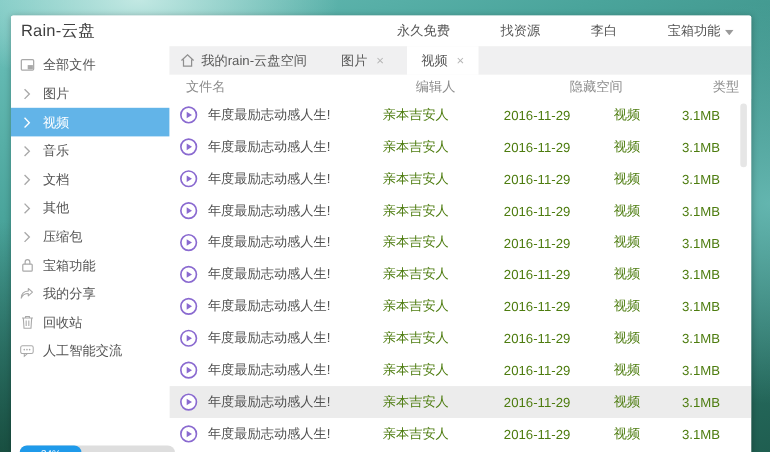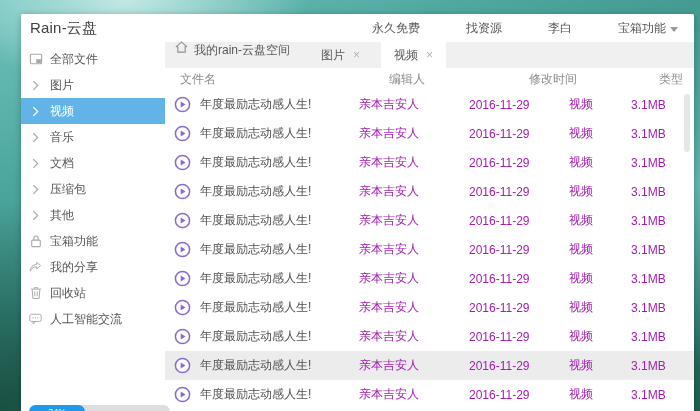--- a/index.html
+++ b/index.html
@@ -6,21 +6,21 @@
   body{
     width:700px;height:411px;overflow:hidden;position:relative;
     font-family:"Liberation Sans","DejaVu Sans",sans-serif;
     background:
       radial-gradient(ellipse 260px 120px at 18% 0%, rgba(210,240,235,.85), rgba(210,240,235,0) 70%),
       radial-gradient(ellipse 300px 260px at 100% 45%, rgba(120,205,200,.7), rgba(120,205,200,0) 70%),
       radial-gradient(ellipse 280px 300px at 0% 100%, rgba(20,70,55,.85), rgba(20,70,55,0) 70%),
       linear-gradient(160deg,#6fc3bd 0%, #4aa49b 30%, #35847b 60%, #1f5e50 100%);
   }
   .panel{
-    position:absolute;left:21px;top:14px;width:673px;height:397px;
+    position:absolute;left:10px;top:14px;width:673px;height:397px;
     background:#fff;border-radius:2px 2px 0 0;overflow:hidden;
     box-shadow:0 1px 6px rgba(0,0,0,.25);
     display:flex;flex-direction:column;
   }
   
   .top{height:28px;flex:0 0 28px;display:flex;align-items:center;background:#fff;}
   .logo{font-size:15px;color:#3f3f3f;padding-left:9px;letter-spacing:.2px;}
   .top-links{margin-left:auto;display:flex;align-items:center;gap:46px;padding-right:16px;}
   .top-link{font-size:12px;color:#555;cursor:pointer;display:flex;align-items:center;gap:4px;}
   .top-link .caret{color:#9a9a9a;display:inline-flex;margin-top:2px;}
@@ -31,38 +31,38 @@
   .side-item .ic{width:15px;display:inline-flex;justify-content:center;color:#a9a9a9;flex:0 0 15px;}
   .side-item .lbl{font-size:12px;margin-left:7px;color:#555;}
   .side-item.active{background:#62b4e8;}
   .side-item.active .lbl,.side-item.active .ic{color:#fff;}
   .progress{position:absolute;left:8px;top:363px;width:141px;height:13px;background:#dedede;border-radius:7px;}
   .progress .fill{width:40%;height:13px;background:#1f9aea;border-radius:7px;display:flex;align-items:center;justify-content:center;}
   .progress .pct{font-size:9px;color:#fff;}
   
   .main{flex:1;display:flex;flex-direction:column;min-width:0;position:relative;}
   .tabbar{height:26px;flex:0 0 26px;background:#f0f0f1;display:flex;align-items:stretch;}
-  .crumb{display:flex;align-items:flex-start;gap:6px;padding:0 10px;font-size:12px;color:#595959;cursor:pointer;}
+  .crumb{display:flex;align-items:center;gap:6px;padding:0 10px;font-size:12px;color:#595959;cursor:pointer;}
   .crumb .ic{color:#8f8f8f;display:inline-flex;margin-top:-1px;}
   .tab{display:flex;align-items:center;gap:8px;padding:0 13px;font-size:12px;color:#595959;cursor:pointer;margin-left:8px;}
   .tab .x{color:#b5b5b5;font-size:12px;cursor:pointer;}
   .tab.active{background:#fff;}
   
   .thead{height:22px;flex:0 0 22px;display:flex;align-items:center;background:#fff;font-size:12px;color:#8c8c8c;gap:30px;}
   .thead .c-name{width:194px;flex:0 0 194px;padding-left:15px;box-sizing:border-box;}
   .c-editor{width:110px;flex:0 0 110px;}
   .c-time{width:100px;flex:0 0 100px;}
   .c-type{width:62px;flex:0 0 62px;}
   .c-size{flex:1;}
   .rows{flex:1;overflow:hidden;}
   .row{height:29px;display:flex;align-items:center;font-size:12px;cursor:pointer;}
   .row.hl{background:#ececec;}
   .row .icbox{width:22px;flex:0 0 22px;margin-left:6px;display:flex;align-items:center;justify-content:center;}
   .row .fname{width:166px;flex:0 0 166px;color:#4f4f4f;padding-left:7px;box-sizing:border-box;white-space:nowrap;overflow:hidden;}
-  .row .sec{color:#a21caf;}
+  .row .sec{color:#4d7c0f;}
   .scrollthumb{position:absolute;right:4px;top:52px;width:6px;height:58px;border-radius:3px;background:#e6e6e6;}
 </style>
 </head>
 <body>
 
 <div class="panel">
 
   <div class="top">
     <div class="logo">Rain-云盘</div>
     <div class="top-links">
@@ -120,29 +120,29 @@
               </svg>
             </span>
             <span class="lbl">文档</span>
           </div>
           <div class="side-item">
             <span class="ic">
               <svg viewBox="0 0 8 12" width="7" height="11">
                 <path d="M1.5 1 L6.5 6 L1.5 11" fill="none" stroke="currentColor" stroke-width="1.4"></path>
               </svg>
             </span>
+            <span class="lbl">其他</span>
+          </div>
+          <div class="side-item">
+            <span class="ic">
+              <svg viewBox="0 0 8 12" width="7" height="11">
+                <path d="M1.5 1 L6.5 6 L1.5 11" fill="none" stroke="currentColor" stroke-width="1.4"></path>
+              </svg>
+            </span>
             <span class="lbl">压缩包</span>
-          </div>
-          <div class="side-item">
-            <span class="ic">
-              <svg viewBox="0 0 8 12" width="7" height="11">
-                <path d="M1.5 1 L6.5 6 L1.5 11" fill="none" stroke="currentColor" stroke-width="1.4"></path>
-              </svg>
-            </span>
-            <span class="lbl">其他</span>
           </div>
           <div class="side-item">
             <span class="ic">
               <svg viewBox="0 0 14 16" width="12" height="14">
                 <rect x="2" y="7" width="10" height="7.5" rx="1" fill="none" stroke="currentColor" stroke-width="1.3"></rect>
                 <path d="M4.5 7 V4.6 a2.5 2.5 0 0 1 5 0 V7" fill="none" stroke="currentColor" stroke-width="1.3"></path>
               </svg>
             </span>
             <span class="lbl">宝箱功能</span>
           </div>
@@ -201,21 +201,21 @@
             <div class="tab active">
               <span>视频</span>
               <span class="x">×</span>
             </div>
           </div>
       </div>
 
       <div class="thead">
         <div class="c-name">文件名</div>
         <div class="c-editor">编辑人</div>
-        <div class="c-time">修改时间</div>
+        <div class="c-time">隐藏空间</div>
         <div class="c-type">类型</div>
         <div class="c-size">大小</div>
       </div>
 
       <div class="rows" id="rows">
           <div class="row">
             <span class="icbox">
               <svg viewBox="0 0 18 18" width="17" height="17">
                 <circle cx="9" cy="9" r="7.5" fill="#fff" stroke="#8a6ad0" stroke-width="1.6"></circle>
                 <path d="M7.1 5.8 L12.2 9 L7.1 12.2 Z" fill="#8a6ad0"></path>

